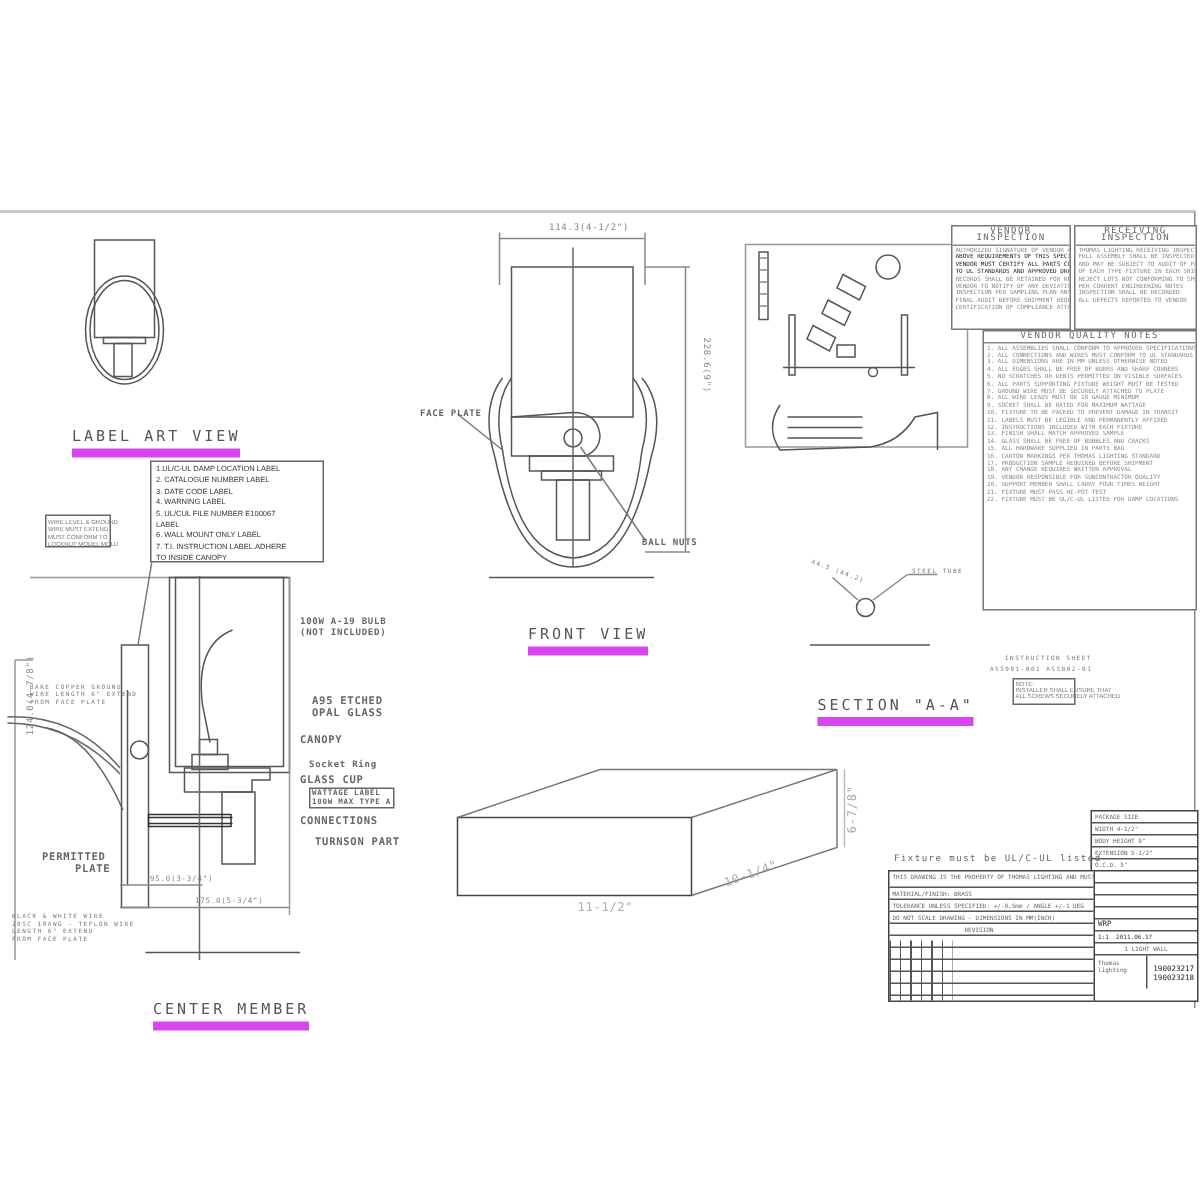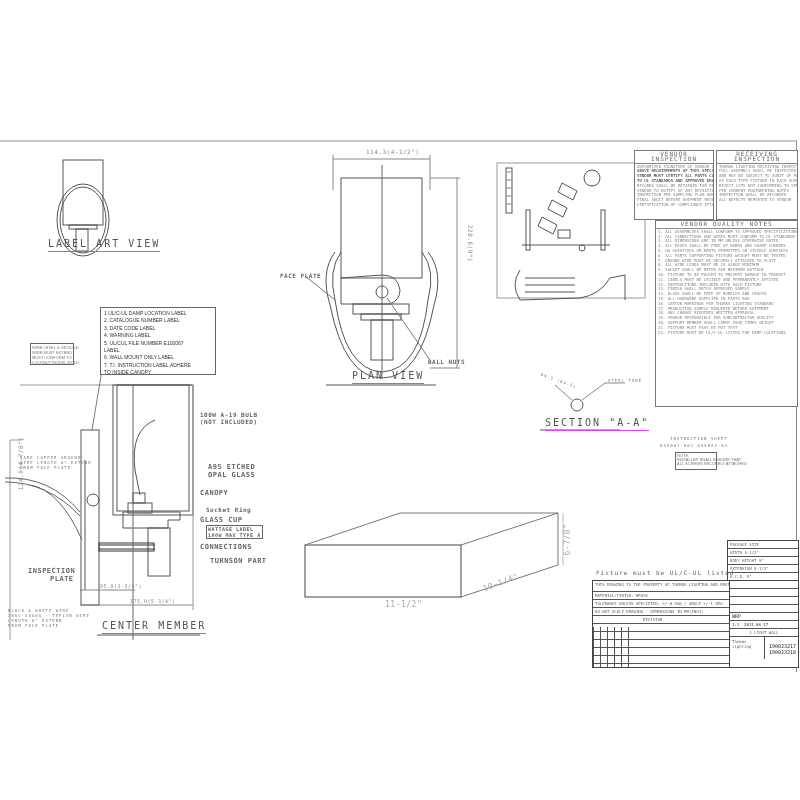--- a/index.html
+++ b/index.html
@@ -1,20 +1,20 @@
 <!DOCTYPE html>
 <html><head>
 <meta charset="utf-8">
 <style>
   html, body { margin:0; padding:0; background:#ffffff; }
   body { width:800px; height:800px; position:relative; overflow:hidden; font-family:"DejaVu Sans Mono", monospace; color:#444; }
   .sheet { position:absolute; left:0; top:140px; width:796px; height:530px; border-top:2px solid #c8c8c8; border-right:1px solid #888; }
   svg.draw { position:absolute; left:0; top:0; width:800px; height:800px; }
   .lbl { position:absolute; font-size:8px; letter-spacing:1px; color:#555; white-space:nowrap; }
-  .title { font-size:10px; letter-spacing:2px; color:#555; border-bottom:1px solid #d946ef; padding-bottom:2px; }
+  .title { font-size:10px; letter-spacing:2px; color:#555; border-bottom:6px solid #d946ef; padding-bottom:2px;margin-top:48px; }
   .note-box { position:absolute; border:1px solid #666; background:#fff; font-family:"Liberation Sans", sans-serif; font-size:5px; line-height:7.4px; color:#333; padding:2px 3px; }
   .note-box div { white-space:nowrap; }
   .tiny { font-size:4px; line-height:5px; color:#777; }
   .panel { position:absolute; border:1px solid #777; background:#fff; font-size:4px; line-height:4.8px; color:#888; overflow:hidden; }
   .panel .ph { text-align:center; font-size:6px; letter-spacing:1px; color:#666; border-bottom:1px solid #888; padding:1px 0; margin-bottom:1px; }
   .panel .ln { padding:0 2px; white-space:nowrap; overflow:hidden; }
   .tb { position:absolute; border:1px solid #444; font-size:4px; color:#666; background:#fff; }
   .tb .row { border-bottom:1px solid #555; height:7px; line-height:7px; padding:0 2px; white-space:nowrap; overflow:hidden; }
   .dim { font-size:6px; color:#888; letter-spacing:0.5px; }
   .callout { font-size:6px; color:#666; letter-spacing:0.5px;font-weight:bold; }
@@ -114,21 +114,21 @@
   </g>
 
   <g>
     <rect x="305" y="545" width="156" height="52" stroke="#444"></rect>
     <path d="M305 545 L400 513 L558 513 L461 545 M558 513 L558 565 L461 597" stroke="#777"></path>
     <line x1="563" y1="513" x2="563" y2="565" stroke="#bbb"></line>
   </g>
 </svg>
 
 <div class="lbl title" style="left:48px;top:238px;">LABEL ART VIEW</div>
-<div class="lbl title" style="left:352px;top:370px;">PLAN VIEW</div>
+<div class="lbl title" style="left:352px;top:370px;">FRONT VIEW</div>
 <div class="lbl title" style="left:102px;top:620px;">CENTER MEMBER</div>
 <div class="lbl title" style="left:545px;top:417px;">SECTION "A-A"</div>
 
 <div class="note-box" style="left:100px;top:307px;width:108px;height:62px;">
   <div>1.UL/C-UL DAMP LOCATION LABEL</div>
   <div>2. CATALOGUE NUMBER LABEL</div>
   <div>3. DATE CODE LABEL</div>
   <div>4. WARNING LABEL</div>
   <div>5. UL/CUL FILE NUMBER E100067</div>
   <div>   LABEL</div>
@@ -156,21 +156,21 @@
 <div class="lbl callout" style="left:208px;top:471px;font-size:7px;">OPAL GLASS</div>
 <div class="lbl callout" style="left:200px;top:489px;font-size:7px;">CANOPY</div>
 <div class="lbl callout" style="left:206px;top:506px;">Socket Ring</div>
 <div class="lbl callout" style="left:200px;top:516px;font-size:7px;">GLASS CUP</div>
 <div class="lbl callout" style="left:206px;top:525px;border:1px solid #666;font-size:5px;line-height:6px;padding:0 1px;">
   <div>WATTAGE LABEL</div>
   <div>100W MAX TYPE A</div>
 </div>
 <div class="lbl callout" style="left:200px;top:543px;font-size:7px;">CONNECTIONS</div>
 <div class="lbl callout" style="left:210px;top:557px;font-size:7px;">TURNSON PART</div>
-<div class="lbl callout" style="left:28px;top:567px;font-size:7px;">INSPECTION</div>
+<div class="lbl callout" style="left:28px;top:567px;font-size:7px;">PERMITTED</div>
 <div class="lbl callout" style="left:50px;top:575px;font-size:7px;">PLATE</div>
 <div class="lbl tiny" style="left:20px;top:455px;">
   <div>BARE COPPER GROUND</div>
   <div>WIRE LENGTH 6" EXTEND</div>
   <div>FROM FACE PLATE</div>
 </div>
 <div class="lbl tiny" style="left:8px;top:608px;">
   <div>BLACK &amp; WHITE WIRE</div>
   <div>20SC 18AWG - TEFLON WIRE</div>
   <div>LENGTH 6" EXTEND</div>

